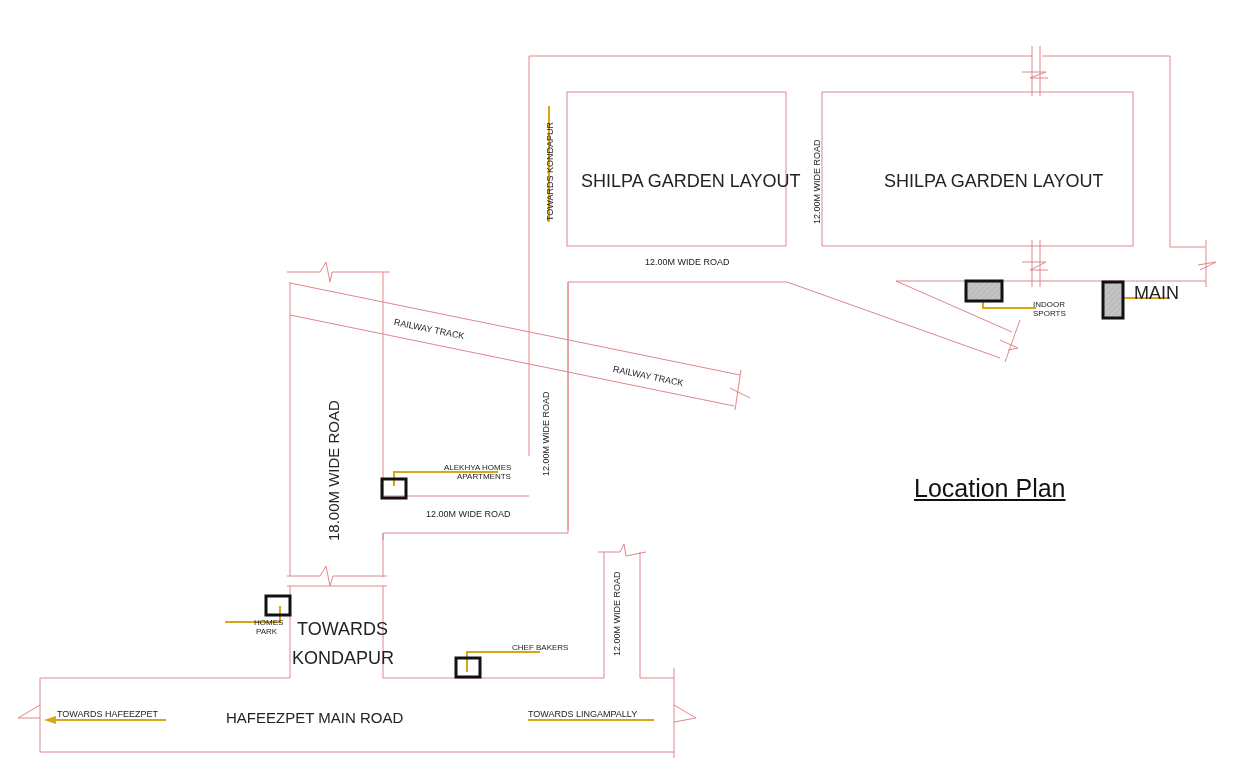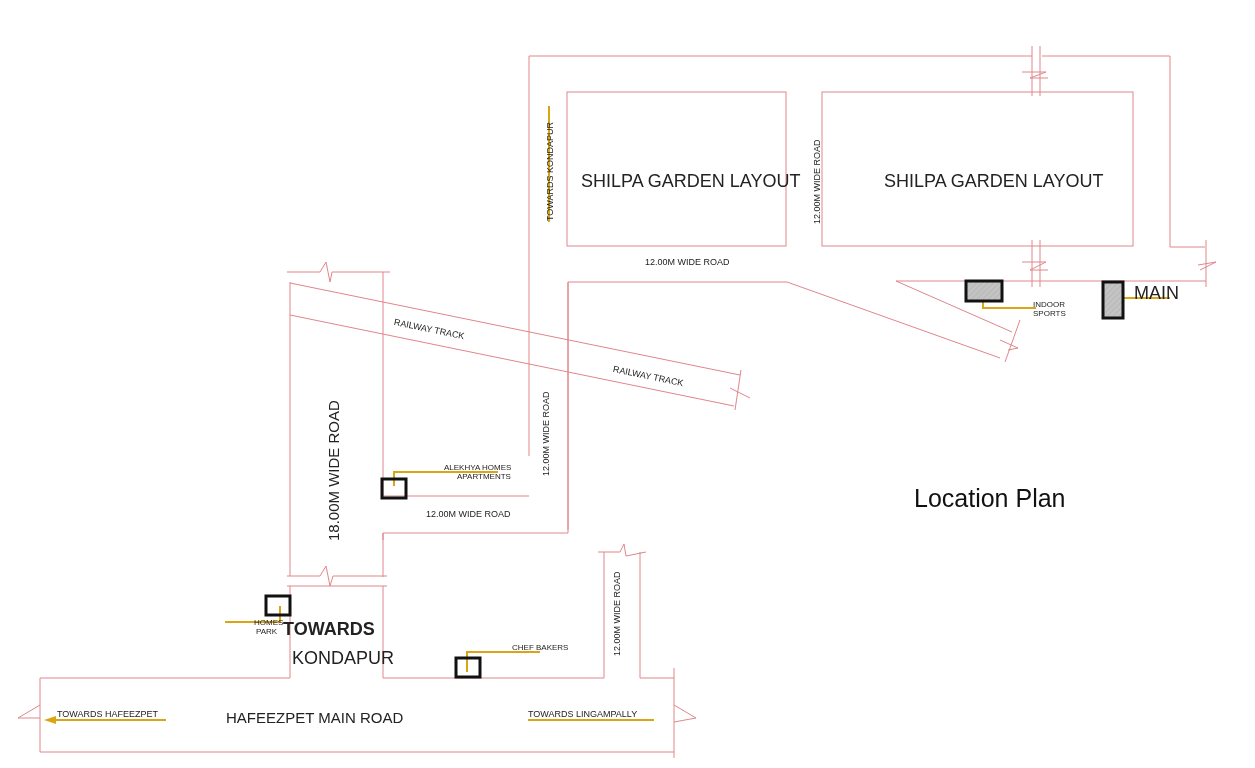--- a/index.html
+++ b/index.html
@@ -111,27 +111,27 @@
 <div class="lbl sm vert" style="left:542px;top:476px;">12.00M WIDE ROAD</div>
 <div class="lbl sm" style="left:426px;top:510px;">12.00M WIDE ROAD</div>
 <div class="lbl sm vert" style="left:613px;top:656px;">12.00M WIDE ROAD</div>
 <div class="lbl xl vert" style="left:326px;top:541px;">18.00M WIDE ROAD</div>
 <div class="lbl xl" style="left:226px;top:710px;">HAFEEZPET MAIN ROAD</div>
 
 <div class="lbl sm rot-rail" style="left:395px;top:318px;transform:rotate(11.6deg);">RAILWAY TRACK</div>
 <div class="lbl sm rot-rail" style="left:614px;top:365px;transform:rotate(11.6deg);">RAILWAY TRACK</div>
 
 <div class="lbl sm vert" style="left:546px;top:221px;">TOWARDS KONDAPUR</div>
-<div class="lbl lg" style="left:283px;top:620px;font-weight:bold;">TOWARDS</div>
+<div class="lbl lg" style="left:297px;top:620px;">TOWARDS</div>
 <div class="lbl lg" style="left:292px;top:639px;margin-top:10px;">KONDAPUR</div>
 <div class="lbl sm" style="left:57px;top:710px;">TOWARDS HAFEEZPET</div>
 <div class="lbl sm" style="left:528px;top:710px;">TOWARDS LINGAMPALLY</div>
 
 <div class="lbl lg" style="left:1134px;top:284px;">MAIN</div>
 <div class="lbl xs" style="left:1005px;top:301px;">INDOOR</div>
 <div class="lbl xs" style="left:1005px;top:310px;">SPORTS</div>
 <div class="lbl xs" style="left:416px;top:464px;">ALEKHYA HOMES</div>
 <div class="lbl xs" style="left:429px;top:473px;">APARTMENTS</div>
 <div class="lbl xs" style="left:226px;top:619px;">HOMES</div>
 <div class="lbl xs" style="left:228px;top:628px;text-align:center;">PARK</div>
 <div class="lbl xs" style="left:484px;top:644px;">CHEF BAKERS</div>
 
-<div class="lbl title" style="left:914px;top:486px;">Location Plan</div>
+<div class="lbl title" style="left:914px;top:476px;text-decoration:underline;">Location Plan</div>
 
 </body></html>

